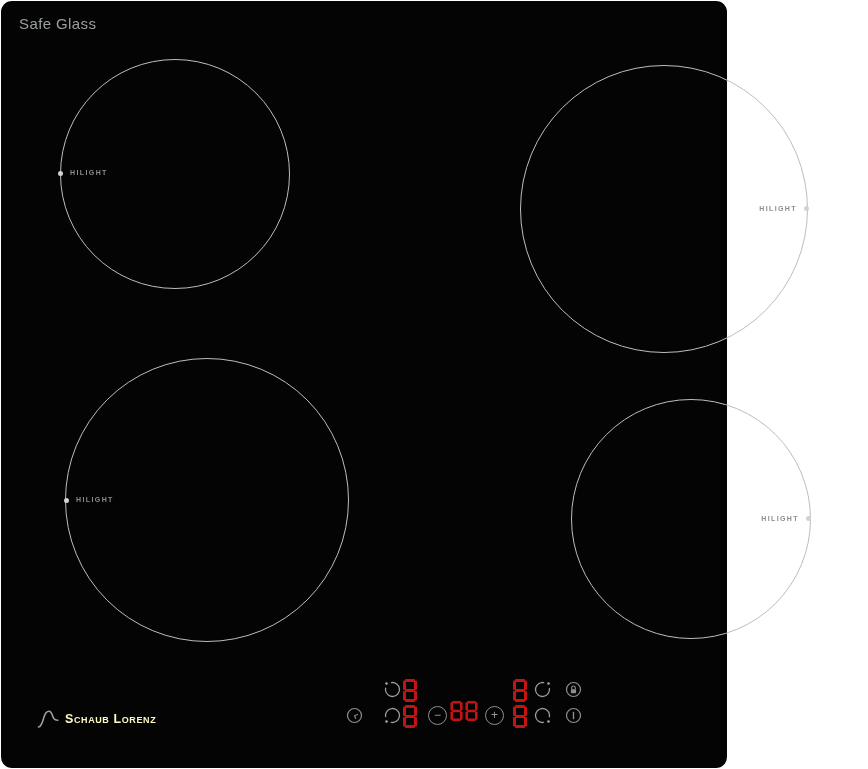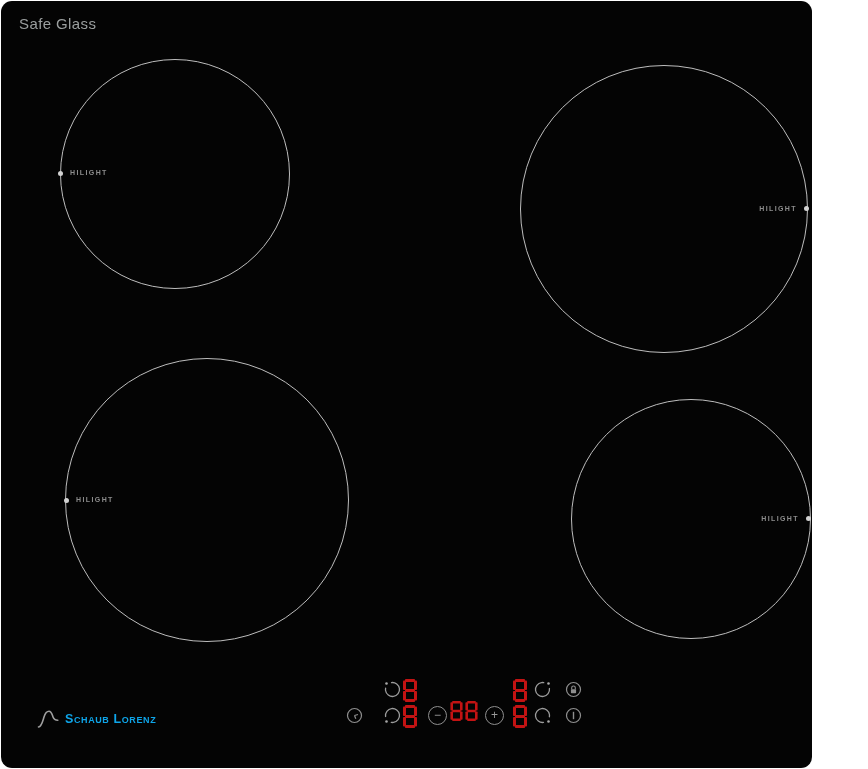--- a/index.html
+++ b/index.html
@@ -1,18 +1,18 @@
 <!DOCTYPE html>
 <html><head>
 <meta charset="utf-8">
 <style>
   html,body{margin:0;padding:0;background:#ffffff;}
   #stage{position:relative;width:868px;height:769px;background:#ffffff;overflow:hidden;
          font-family:"Liberation Sans", sans-serif;}
-  #cooktop{position:absolute;left:1px;top:1px;width:811px;height:767px;
+  #cooktop{position:absolute;left:1px;top:1px;width:726px;height:767px;
            background:#040404;border-radius:11px;}
   .title{position:absolute;left:18px;top:14px;font-size:15px;color:#9b9f9f;
          letter-spacing:0.4px;font-weight:400;}
   .burner{position:absolute;border:1.5px solid #bdbdbd;border-radius:50%;box-sizing:border-box;}
   #burner-rear-left  {left:59px; top:58px;  width:230px;height:230px;}
   #burner-rear-right {left:519px;top:64px;  width:288px;height:288px;}
   #burner-front-left {left:64px; top:357px; width:284px;height:284px;}
   #burner-front-right{left:570px;top:398px; width:240px;height:240px;}
   .hilight-dot{position:absolute;width:5px;height:5px;border-radius:50%;background:#d2d2d2;}
   .hilight-label{position:absolute;font-size:7px;color:#8d8d8d;letter-spacing:1.4px;
@@ -27,21 +27,21 @@
   .txt-btn{position:absolute;width:19px;height:19px;border:1.2px solid #8f8f8f;border-radius:50%;
            box-sizing:border-box;display:flex;align-items:center;justify-content:center;
            color:#9a9a9a;font-size:12px;line-height:1;padding-bottom:1px;}
   .seg-display{position:absolute;display:flex;gap:2px;}
   .seg-display svg{fill:#c31313;}
   .seg-big svg{width:14px;height:23px;}
   .seg-small svg{width:13px;height:20px;}
   
   #logo{position:absolute;left:36px;top:708px;display:flex;align-items:center;gap:4px;}
   #logo svg{display:block;}
-  .logo-text{font-variant:small-caps;font-weight:600;font-size:12.5px;color:#0ea5e9;
+  .logo-text{font-variant:small-caps;font-weight:600;font-size:12.5px;color:#fef9c3;
              letter-spacing:0.6px;}
 </style>
 </head>
 <body>
 
 <div id="stage">
   <div id="cooktop">
 
     <div class="title">Safe Glass</div>
 

